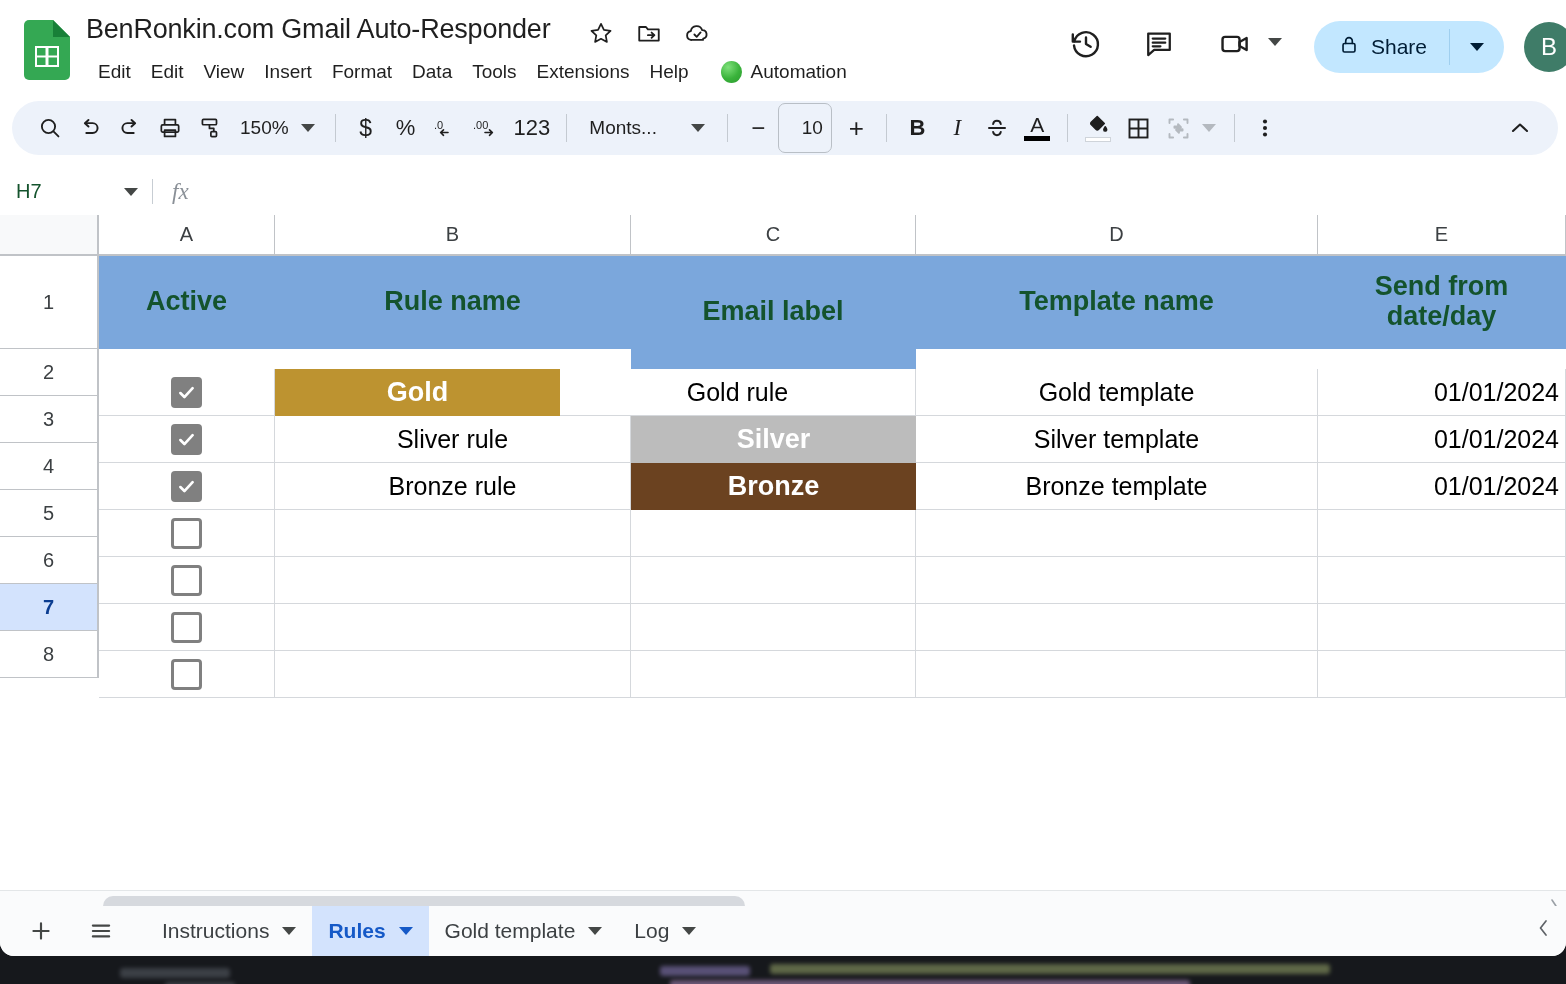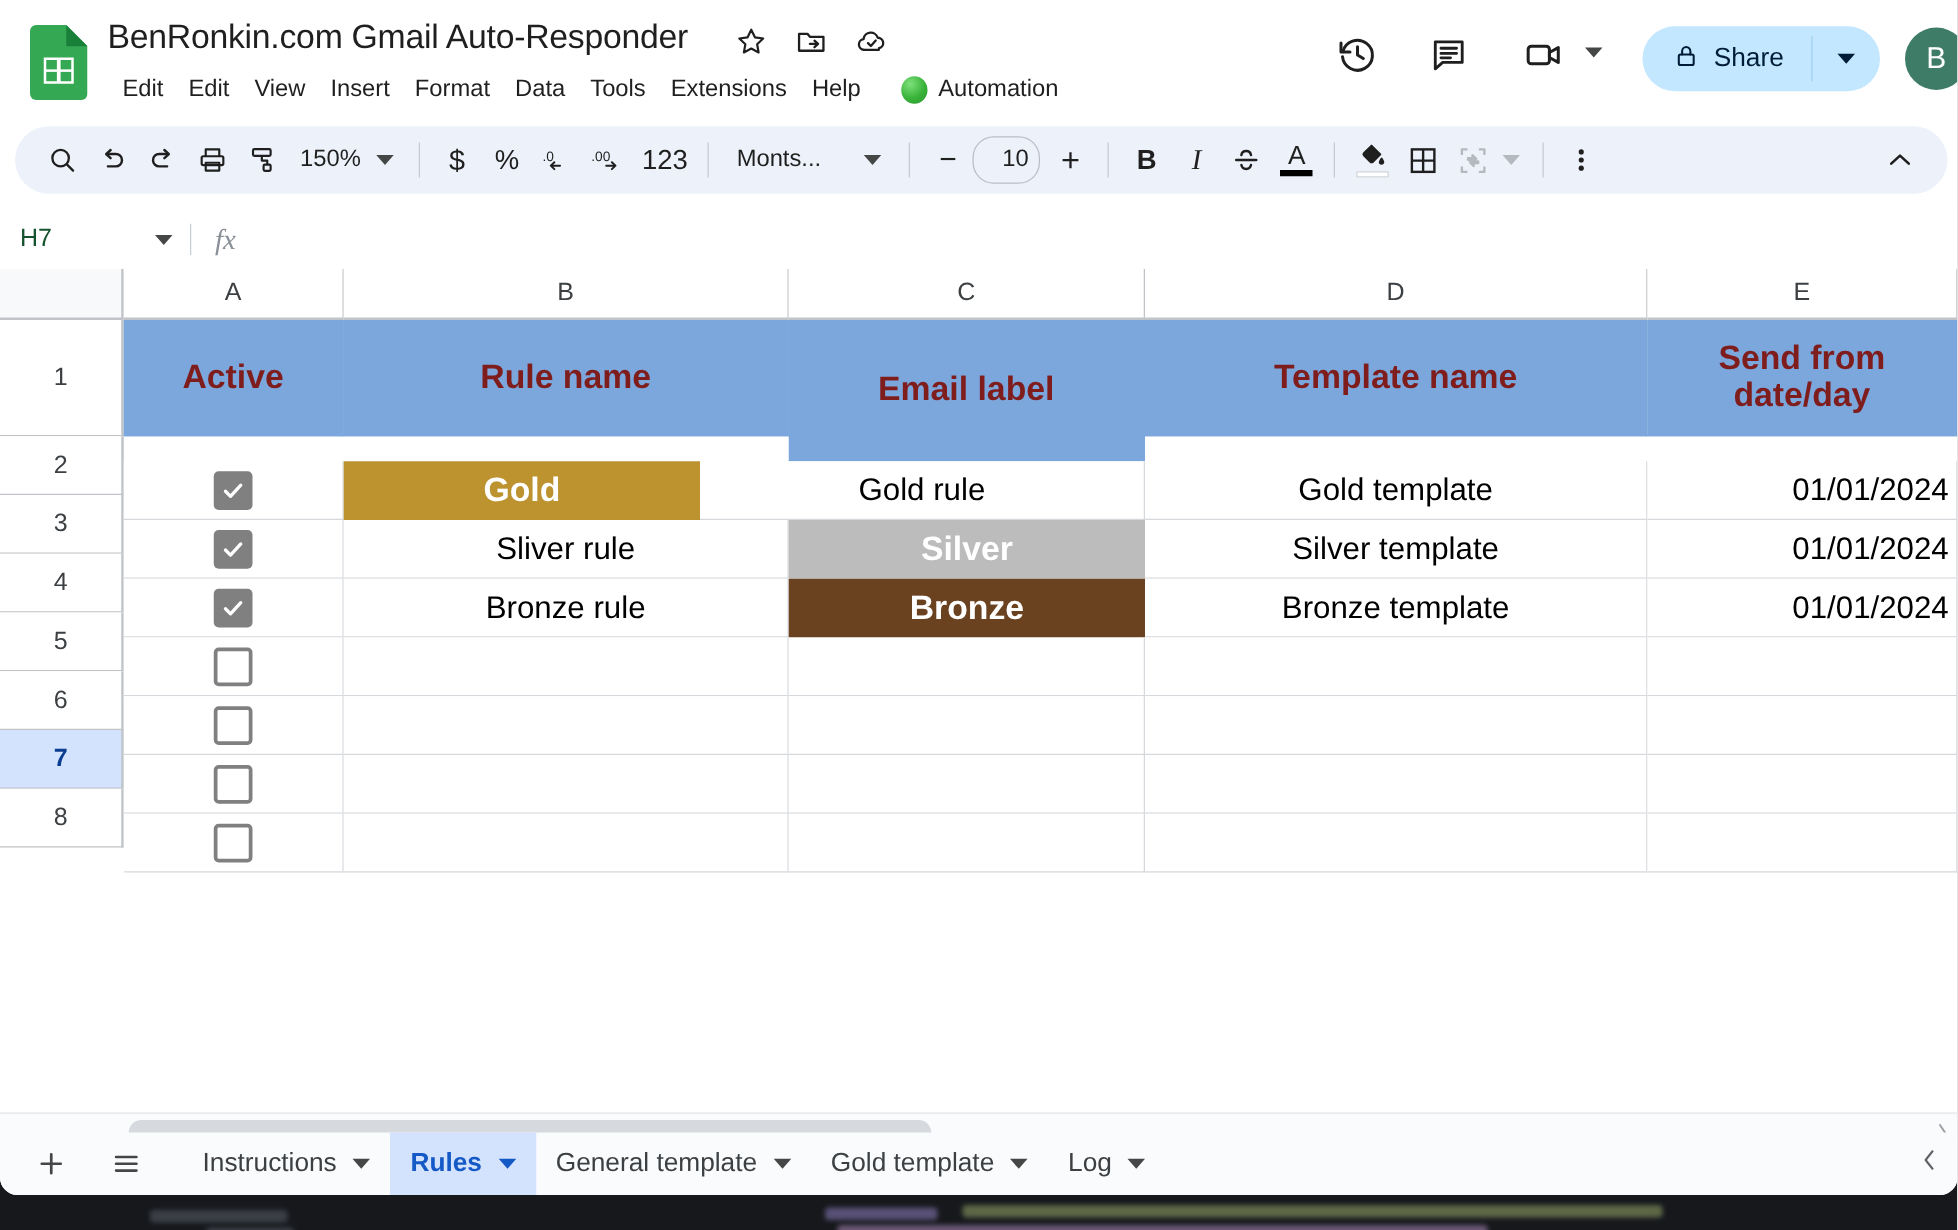--- a/index.html
+++ b/index.html
@@ -99,21 +99,21 @@
   }
   .tb-btn {
     display: flex; align-items: center; justify-content: center;
     height: 40px; min-width: 40px; border-radius: 6px; cursor: pointer;
     color: #1f1f1f; font-size: 18px; padding: 0 6px;
   }
   .tb-sep { width: 1px; height: 28px; background: #c4cad1; margin: 0 10px; }
   .tb-zoom { gap: 12px; padding: 0 10px; font-size: 19px; }
   .tb-font { gap: 16px; padding: 0 12px; font-size: 19px; width: 140px; justify-content: space-between; }
   .fontsize-box {
-    width: 54px; height: 38px; border: 1px solid #b9bfc6; border-radius: 17px;
+    width: 54px; height: 50px; border: 1px solid #b9bfc6; border-radius: 7px;
     display: flex; align-items: center; justify-content: center;
     font-size: 19px; color: #1f1f1f; background: transparent; cursor: text; padding-left: 14px;
   }
   .tb-bold { font-weight: 700; font-size: 22px; }
   .tb-italic { font-style: italic; font-family: "Liberation Serif", serif; font-size: 23px; }
   .textcolor-a { position: relative; flex-direction: column; gap: 1px; }
   .textcolor-a .bar { width: 26px; height: 5px; background: #000000; }
   .fillcolor .bar { width: 26px; height: 5px; background: #ffffff; border: 1px solid #cfd4da; }
   .tb-collapse { margin-left: auto; }
   .tb-dim { color: #b4b9bf; }
@@ -160,21 +160,21 @@
 
   .cells { position: absolute; left: 99px; top: 41px; }
   .grow { display: flex; }
   .cell {
     border-right: 1px solid #d5d8dc; border-bottom: 1px solid #d5d8dc;
     display: flex; align-items: center; justify-content: center;
     font-size: 25px; color: #000000; overflow: hidden; white-space: nowrap;
     background: #ffffff;
   }
   .hdr-cell {
-    background: #7ba7dc; color: #7f1d1d; font-weight: 700; font-size: 27px;
+    background: #7ba7dc; color: #14532d; font-weight: 700; font-size: 27px;
     border-right: 1px solid #7ba7dc; border-bottom: 1px solid #7ba7dc;
     text-align: center; line-height: 1.1; white-space: normal;
   }
   .label-cell { color: #ffffff; font-weight: 700; font-size: 27px; border-right: none; border-bottom: none; }
 
   .chk {
     width: 31px; height: 31px; border-radius: 4px; cursor: pointer;
     display: flex; align-items: center; justify-content: center;
   }
   .chk.on { background: #808080; }
@@ -595,24 +595,20 @@
 
       <div class="sheet-tab" style="margin-left:22px;">
         <span>Instructions</span>
         <span class="caret-down tcar"></span>
       </div>
       <div class="sheet-tab active">
         <span>Rules</span>
         <span class="caret-down tcar"></span>
       </div>
       <div class="sheet-tab">
-        <span>General template</span>
-        <span class="caret-down tcar"></span>
-      </div>
-      <div class="sheet-tab">
         <span>Gold template</span>
         <span class="caret-down tcar"></span>
       </div>
       <div class="sheet-tab">
         <span>Log</span>
         <span class="caret-down tcar"></span>
       </div>
 
       <div class="tab-right">
         <svg width="16" height="24" viewBox="0 0 16 24" fill="none" stroke="#5f6368" stroke-width="1.7" stroke-linecap="round" stroke-linejoin="round">

